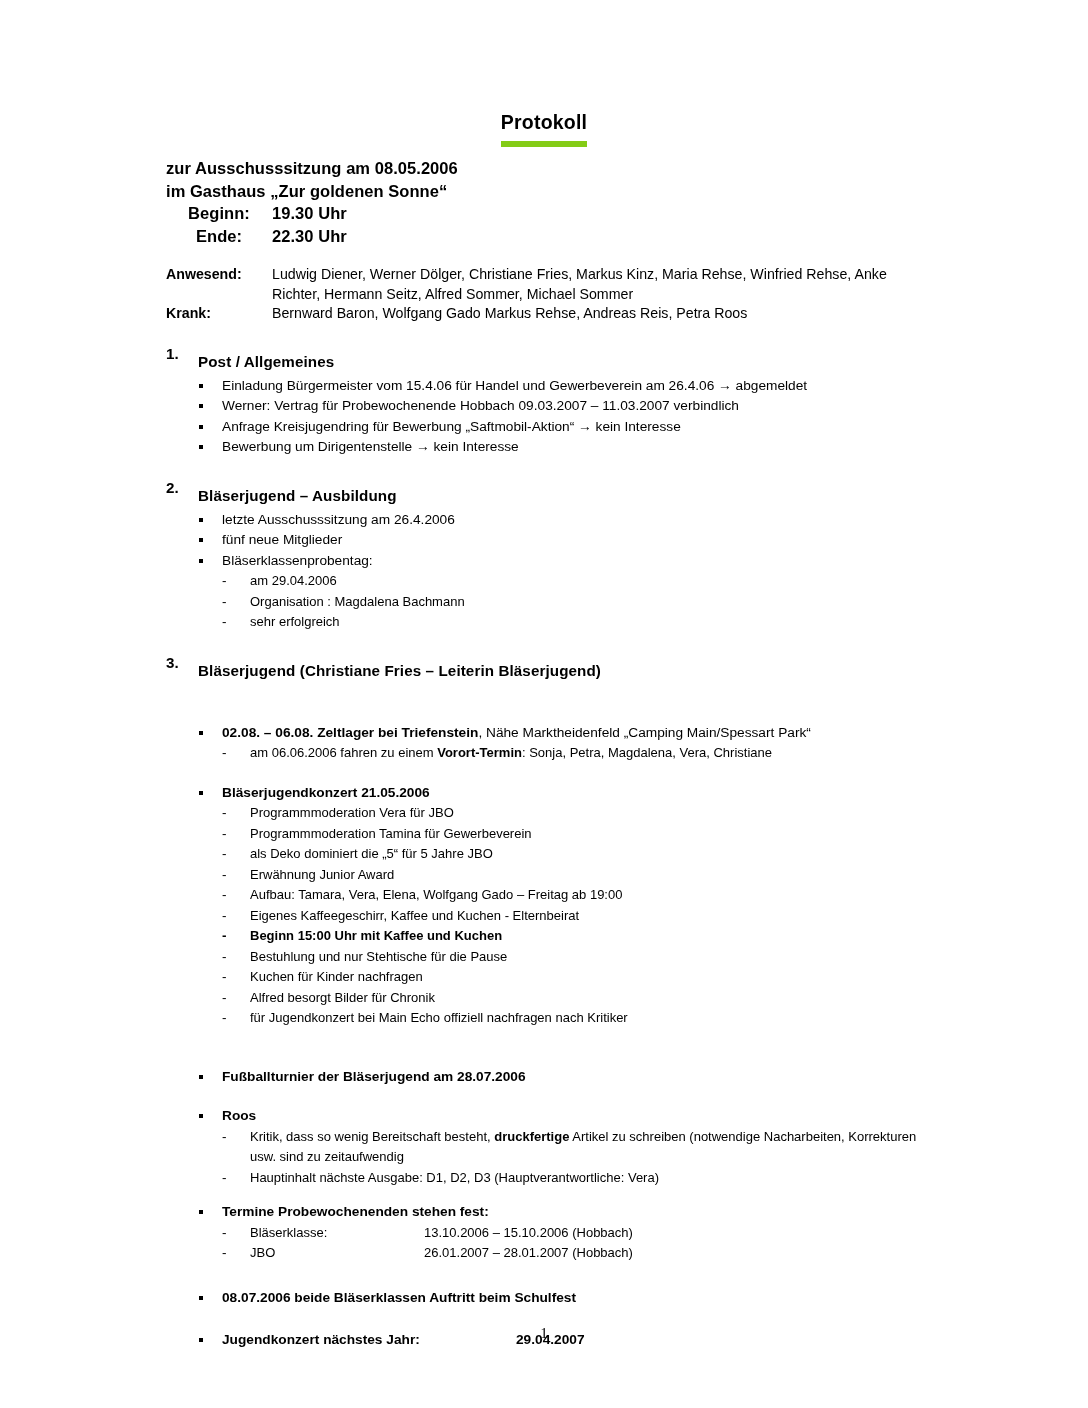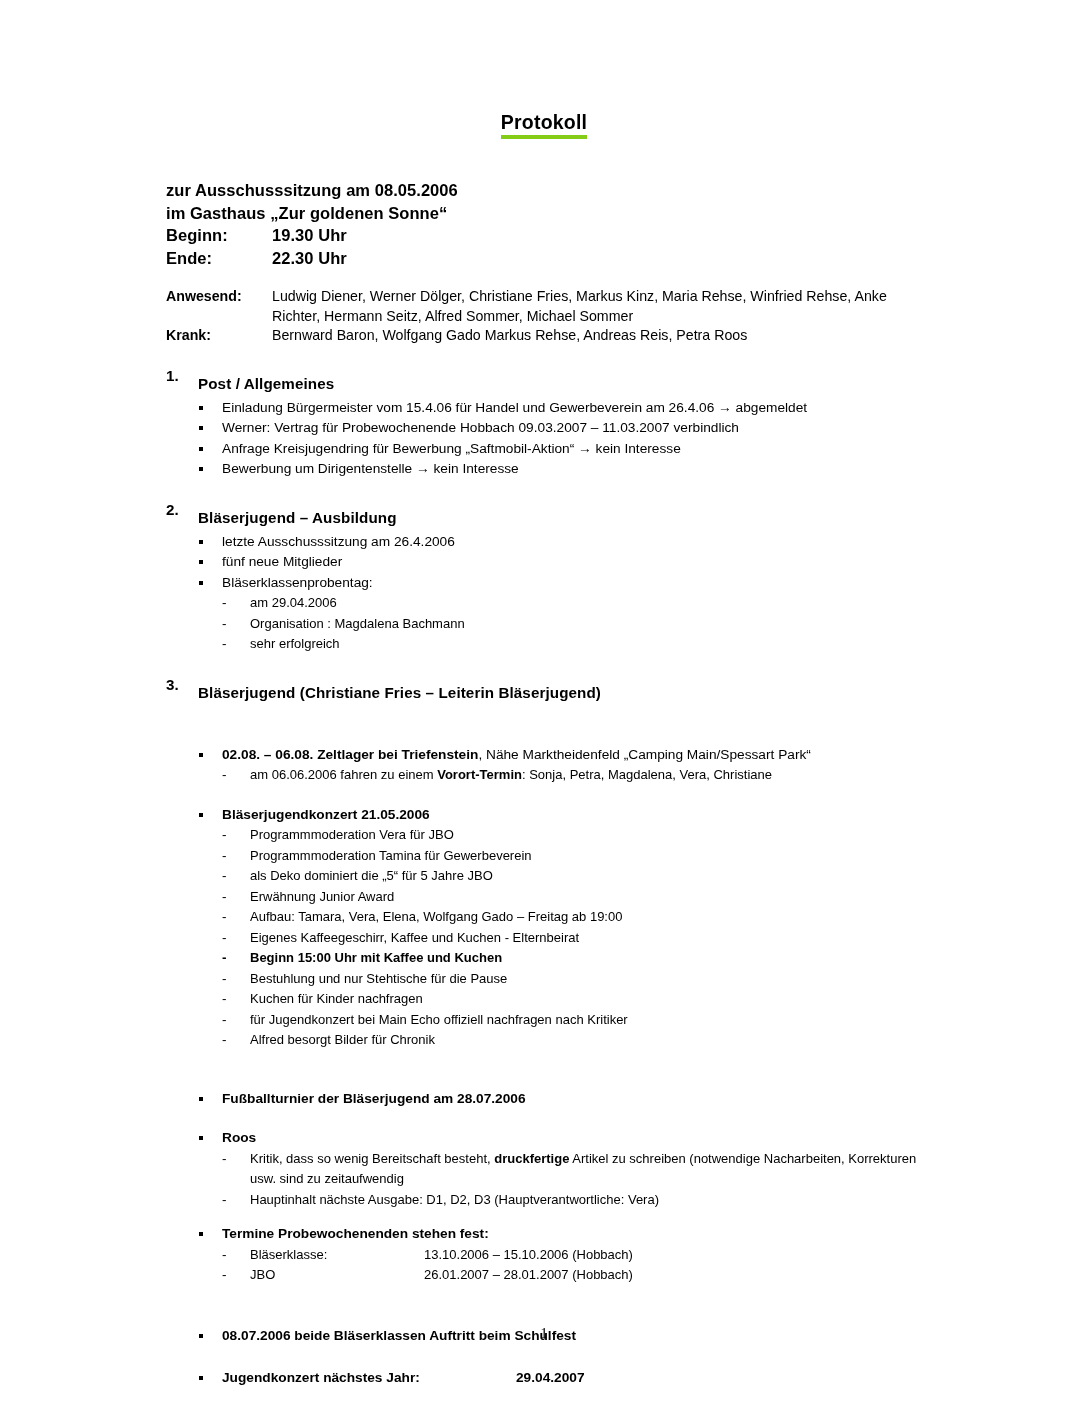--- a/index.html
+++ b/index.html
@@ -31,38 +31,39 @@
   .doc-title {
     text-align: center;
     font-weight: bold;
     font-size: 19.5px;
     letter-spacing: 0.2px;
     margin: 0;
     padding-top: 112px;
     line-height: 1.1;
   }
   .doc-title span {
-    border-bottom: 4px solid #84cc16;
-    padding-bottom: 2px;
+    border-bottom: 6px solid #84cc16;
+    padding-bottom: 8px;
   }
 
   
   .meeting-head {
-    margin-top: 46px;
+    margin-top: 24px;
     font-weight: bold;
     font-size: 16.5px;
     line-height: 22.5px;
     letter-spacing: 0.05px;
   }
   .meeting-head .row {
     white-space: pre;
   }
   .meeting-head .lbl {
     display: inline-block;
     width: 106px;
+    text-align: center;
   }
 
   
   .attendance {
     margin-top: 18px;
     font-size: 14.2px;
     line-height: 19.5px;
   }
   .att-row {
     display: flex;
@@ -235,22 +236,22 @@
           <ul class="lvl2">
             <li>Programmmoderation Vera für JBO</li>
             <li>Programmmoderation Tamina für Gewerbeverein</li>
             <li>als Deko dominiert die „5“ für 5 Jahre JBO</li>
             <li>Erwähnung Junior Award</li>
             <li>Aufbau: Tamara, Vera, Elena, Wolfgang Gado – Freitag ab 19:00</li>
             <li>Eigenes Kaffeegeschirr, Kaffee und Kuchen - Elternbeirat</li>
             <li class="b">Beginn 15:00 Uhr mit Kaffee und Kuchen</li>
             <li>Bestuhlung und nur Stehtische für die Pause</li>
             <li>Kuchen für Kinder nachfragen</li>
+            <li>Alfred besorgt Bilder für Chronik</li>
             <li>für Jugendkonzert bei Main Echo offiziell nachfragen nach Kritiker</li>
-            <li>Alfred besorgt Bilder für Chronik</li>
           </ul>
         </li>
 
         <li class="gap" style="margin-top:38px">
           <span class="b">Fußballturnier der Bläserjugend am 28.07.2006</span>
         </li>
 
         <li class="gap">
           <span class="b">Roos</span>
           <ul class="lvl2">
@@ -260,21 +261,21 @@
         </li>
 
         <li class="gap-sm" style="margin-top:14px">
           <span class="b">Termine Probewochenenden stehen fest:</span>
           <ul class="lvl2">
             <li><span class="col-term">Bläserklasse:</span><span>13.10.2006 – 15.10.2006 (Hobbach)</span></li>
             <li><span class="col-term">JBO</span><span>26.01.2007 – 28.01.2007 (Hobbach)</span></li>
           </ul>
         </li>
 
-        <li class="gap" style="margin-top:40px">
+        <li class="gap" style="margin-top:24px">
           <span class="b">08.07.2006 beide Bläserklassen Auftritt beim Schulfest</span>
         </li>
 
         <li class="gap" style="margin-top:22px">
           <span class="b col-jk">Jugendkonzert nächstes Jahr:</span><span class="b">29.04.2007</span>
         </li>
 
       </ul>
     </div>
 

